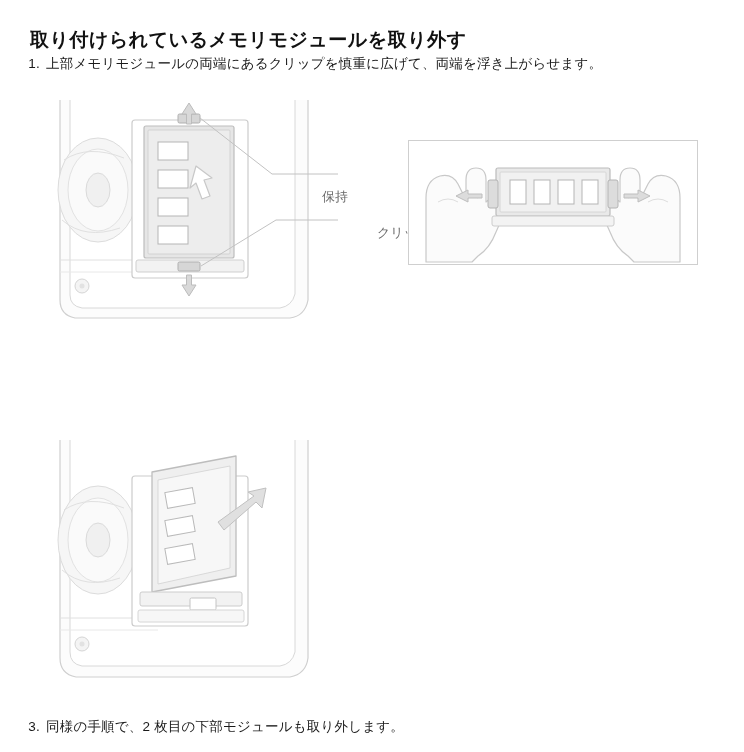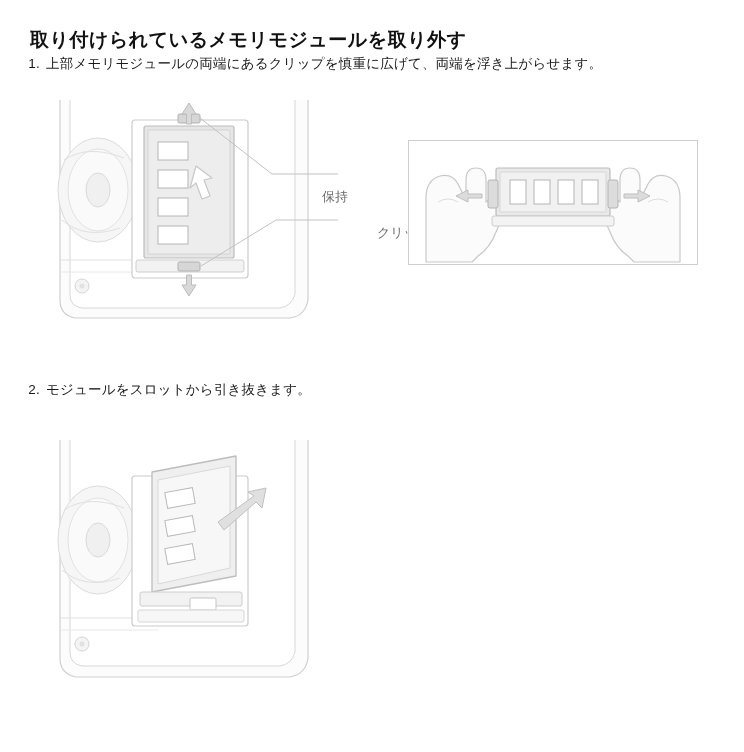--- a/index.html
+++ b/index.html
@@ -67,24 +67,24 @@
 <body>
 
 <div class="page">
 
   <h1 class="title">取り付けられているメモリモジュールを取り外す</h1>
 
   <div class="step step-1">
     <span class="num">1.</span><span>上部メモリモジュールの両端にあるクリップを慎重に広げて、両端を浮き上がらせます。</span>
   </div>
 
-  <div class="step step-2">
-    <span class="num">2.</span><span>モジュールをスロットから引き抜きます。</span>
+
+  <div class="step step-3">
+    <span class="num">3.</span><span>同様の手順で、2 枚目の下部モジュールも取り外します。</span>
   </div>
-
 
   <div class="fig fig-1">
     <svg width="310" height="230" viewBox="0 0 310 230">
 
       <path d="M20,0 L20,200 Q20,215 35,218 L250,218 Q265,216 268,200 L268,0" fill="#fcfcfc" stroke="#cfcfcf" stroke-width="1.2"></path>
       <path d="M30,0 L30,195 Q30,206 42,208 L240,208 Q252,206 255,194 L255,0" fill="#ffffff" stroke="#d8d8d8" stroke-width="1"></path>
 
       <ellipse cx="58" cy="90" rx="40" ry="52" fill="#f6f6f6" stroke="#dcdcdc" stroke-width="1"></ellipse>
       <ellipse cx="58" cy="90" rx="30" ry="41" fill="#fafafa" stroke="#e2e2e2" stroke-width="1"></ellipse>
       <ellipse cx="58" cy="90" rx="12" ry="17" fill="#f0f0f0" stroke="#dadada" stroke-width="1"></ellipse>

